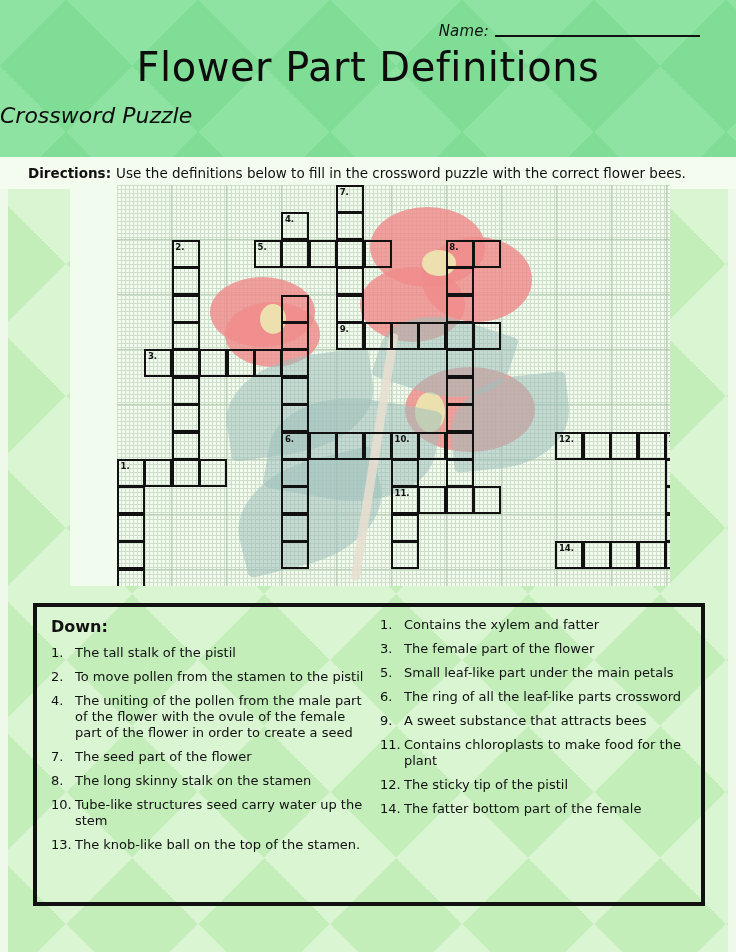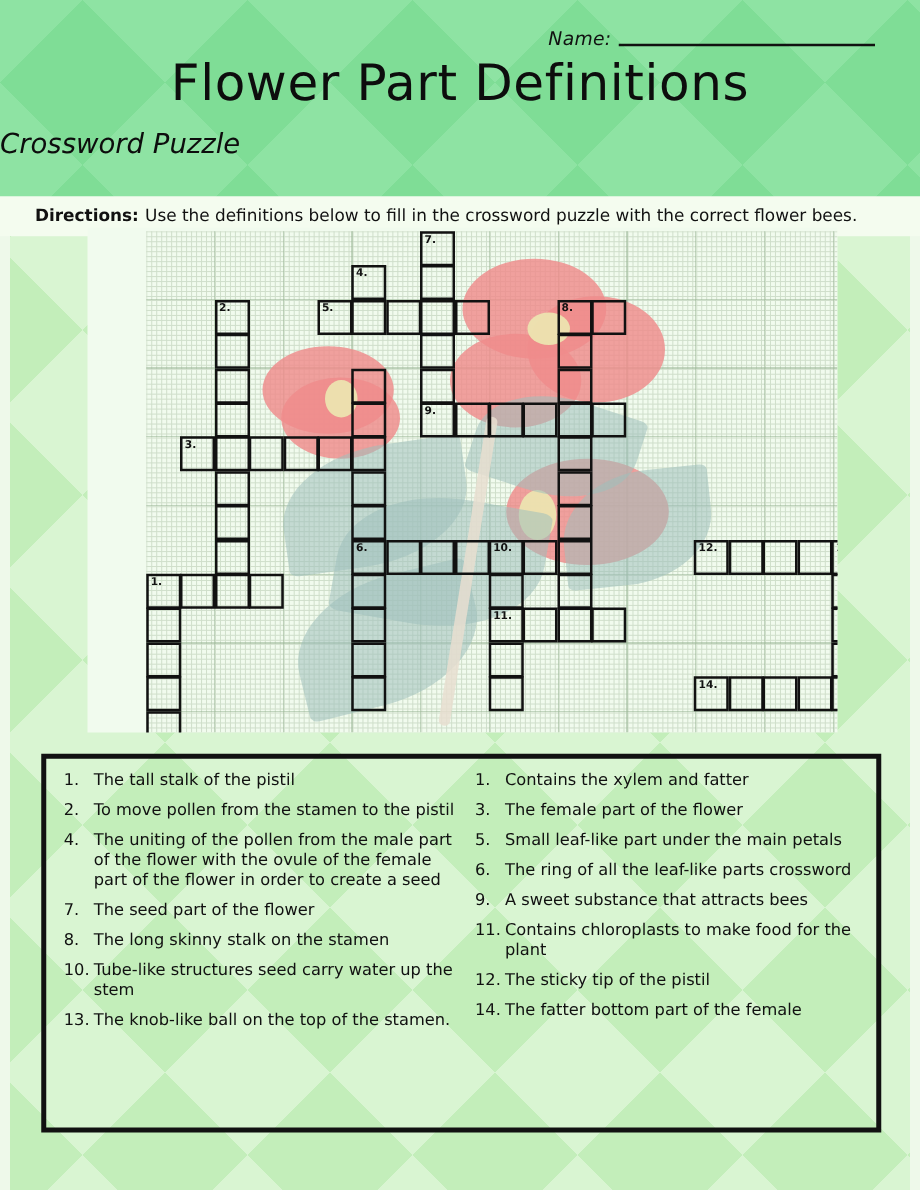--- a/index.html
+++ b/index.html
@@ -374,20 +374,21 @@
       <div class="cell" style="left: 540.2px; top: 359.2px;"></div>
       <div class="cell" style="left: 567.6px; top: 359.2px;"></div>
       <div class="cell" style="left: 595px; top: 359.2px;"></div>
       <div class="cell" style="left: 47px; top: 386.6px;"></div>
     </div>
 </div>
 
 <div class="clue-box">
 
   <div class="clue-col down">
+    <div class="clue-head">Down:</div>
     <ul class="clue-list" id="down-list">
         <li class="clue-item">
           <span class="clue-num">1.</span>
           <span class="clue-text">The tall stalk of the pistil</span>
         </li>
         <li class="clue-item">
           <span class="clue-num">2.</span>
           <span class="clue-text">To move pollen from the stamen to the pistil</span>
         </li>
         <li class="clue-item">

